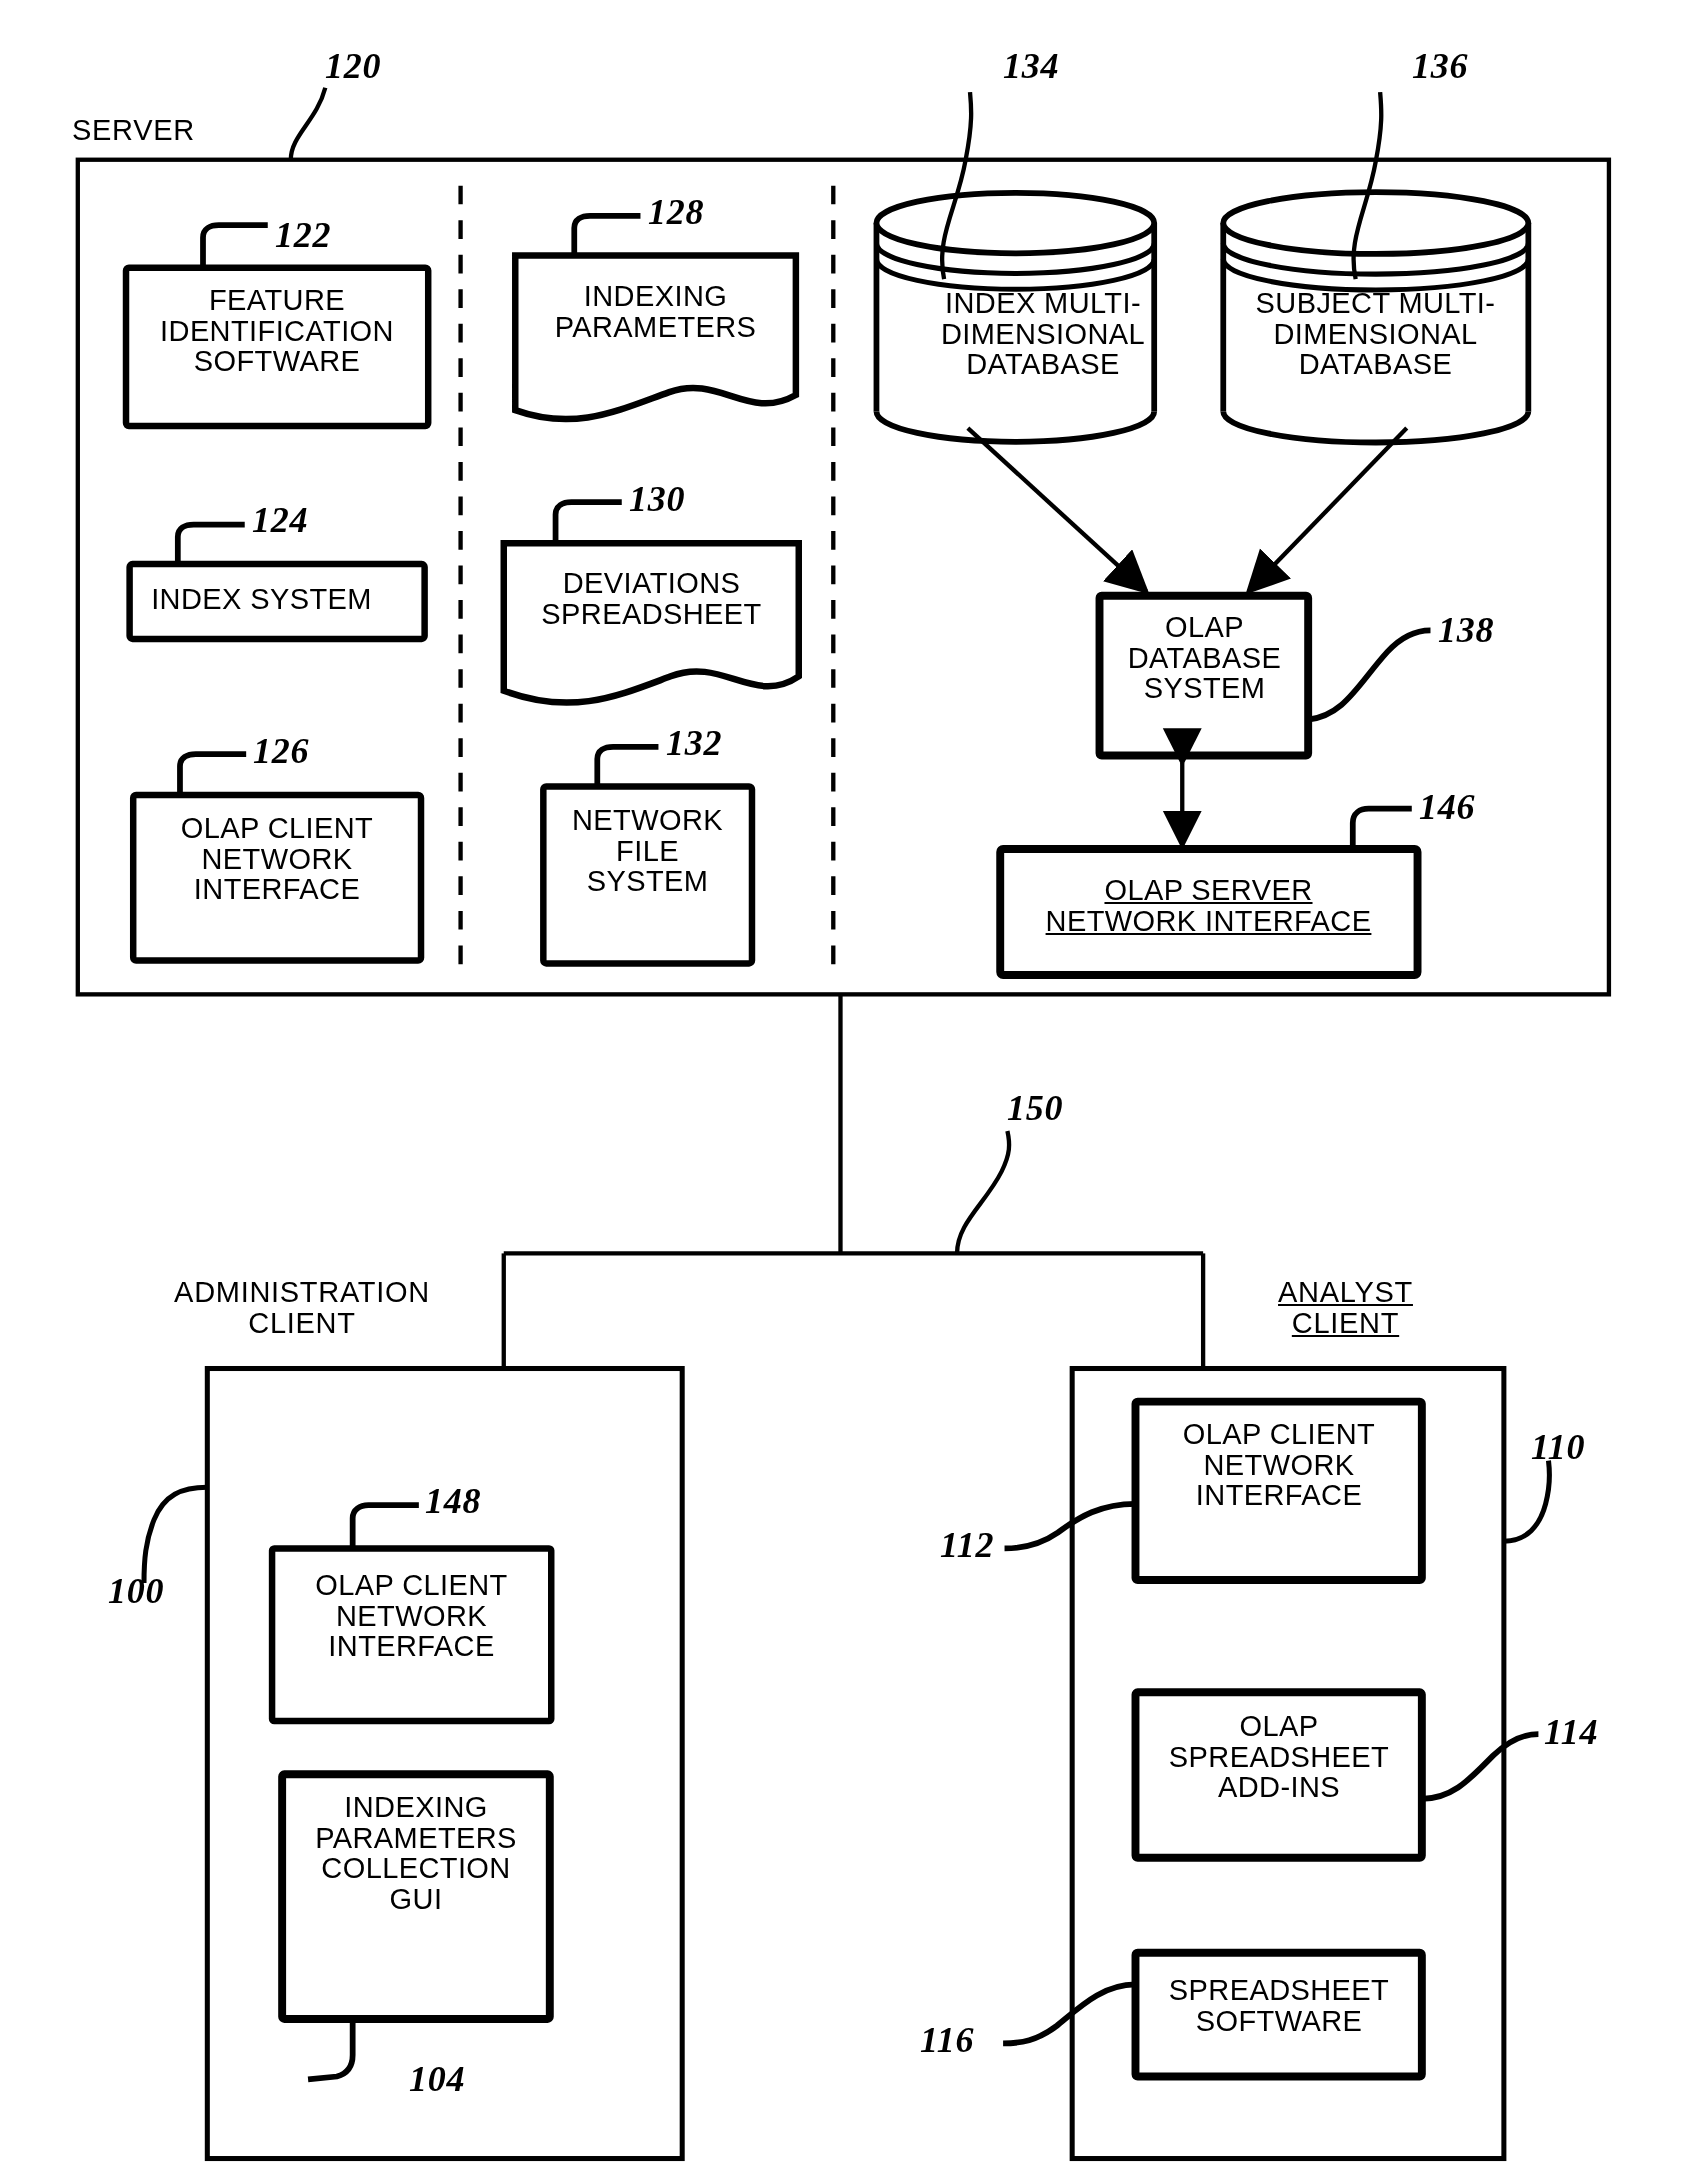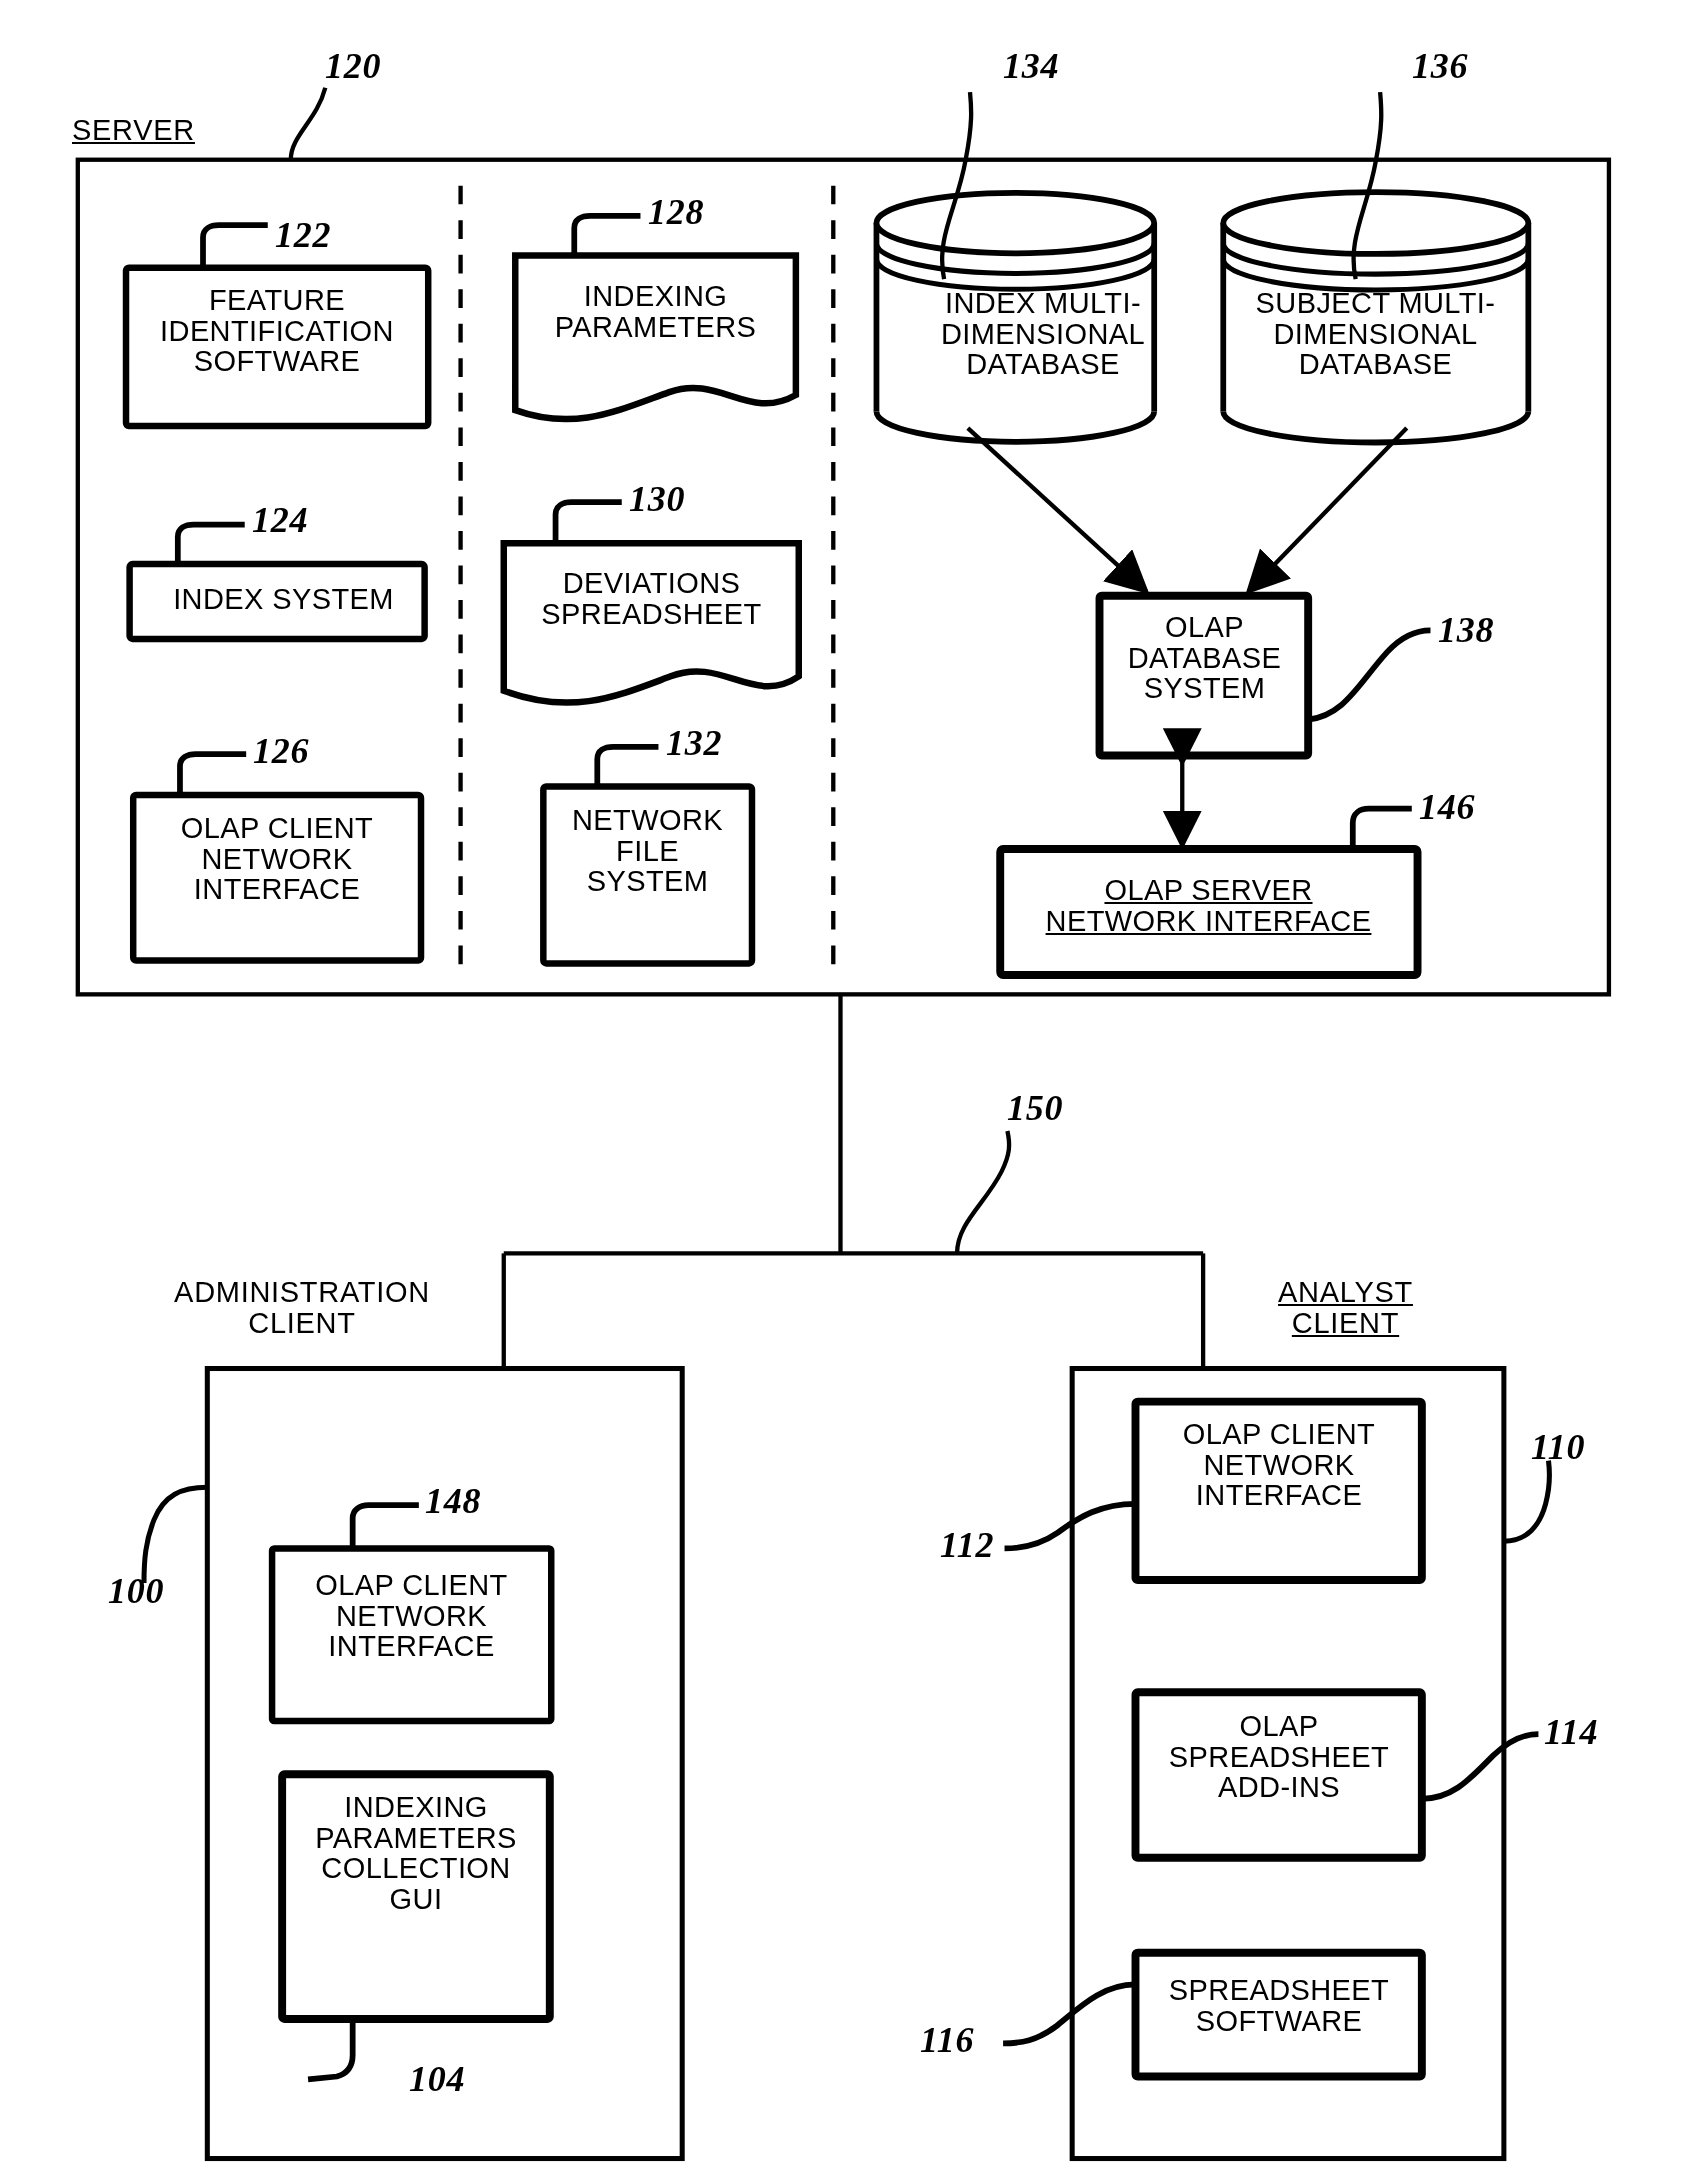--- a/index.html
+++ b/index.html
@@ -112,29 +112,29 @@
     <rect x="1578" y="1948" width="398" height="248" rx="3" fill="none" stroke="#000" stroke-width="11"></rect>
     <path d="M1578 2090 C 1530 2090, 1500 2108, 1470 2130 C 1444 2148, 1420 2152, 1396 2152" fill="none" stroke="#000" stroke-width="8"></path>
 
     <rect x="1578" y="2352" width="398" height="230" rx="3" fill="none" stroke="#000" stroke-width="11"></rect>
     <path d="M1976 2500 C 2020 2500, 2045 2470, 2075 2440 C 2098 2418, 2118 2410, 2138 2410" fill="none" stroke="#000" stroke-width="8"></path>
 
     <rect x="1578" y="2714" width="398" height="172" rx="3" fill="none" stroke="#000" stroke-width="11"></rect>
     <path d="M1578 2758 C 1532 2758, 1500 2790, 1468 2816 C 1442 2836, 1418 2840, 1394 2840" fill="none" stroke="#000" stroke-width="8"></path>
   </svg>
 
-  <div class="lbl outer-cap" style="left:72px;top:115px;width:173px;text-align:left;text-decoration:underline;">SERVER</div>
+  <div class="lbl outer-cap" style="left:72px;top:115px;width:173px;text-align:left;">SERVER</div>
   <div class="refnum" style="left:325px;top:45px;">120</div>
 
   <div class="lbl box-text" style="left:126px;top:285px;width:302px;white-space:pre-line;">FEATURE
 IDENTIFICATION
 SOFTWARE</div>
   <div class="refnum" style="left:275px;top:201px;margin-top:13px;">122</div>
 
-  <div class="lbl box-text" style="left:136px;top:584px;width:295px;white-space:pre-line;">INDEX SYSTEM</div>
+  <div class="lbl box-text" style="left:114px;top:584px;width:295px;white-space:pre-line;">INDEX SYSTEM</div>
   <div class="refnum" style="left:252px;top:499px;">124</div>
 
   <div class="lbl box-text" style="left:133px;top:813px;width:288px;white-space:pre-line;">OLAP CLIENT
 NETWORK
 INTERFACE</div>
   <div class="refnum" style="left:253px;top:730px;">126</div>
 
   <div class="lbl box-text" style="left:515px;top:281px;width:281px;white-space:pre-line;">INDEXING
 PARAMETERS</div>
   <div class="refnum" style="left:648px;top:191px;">128</div>

